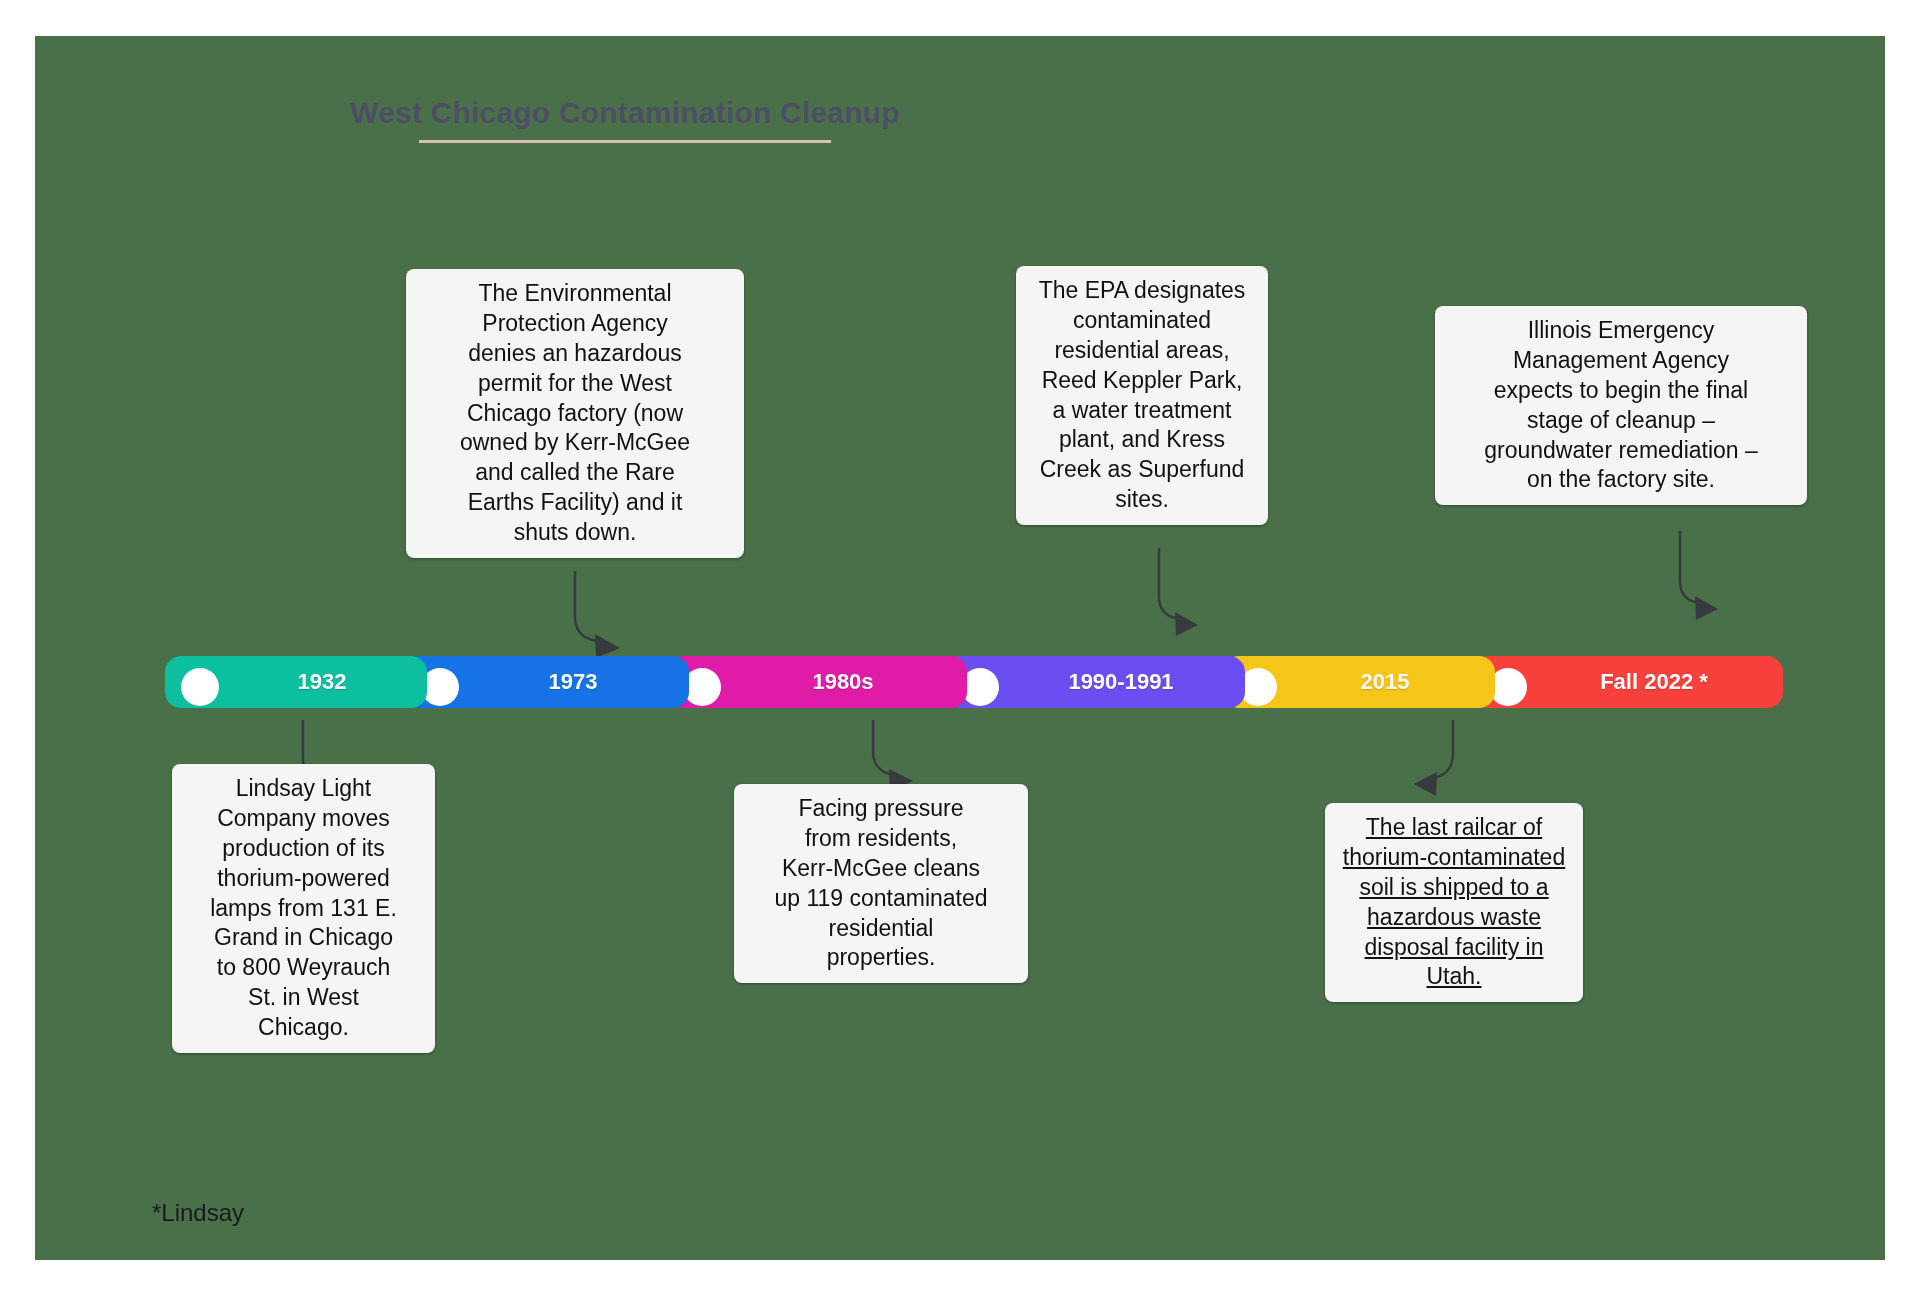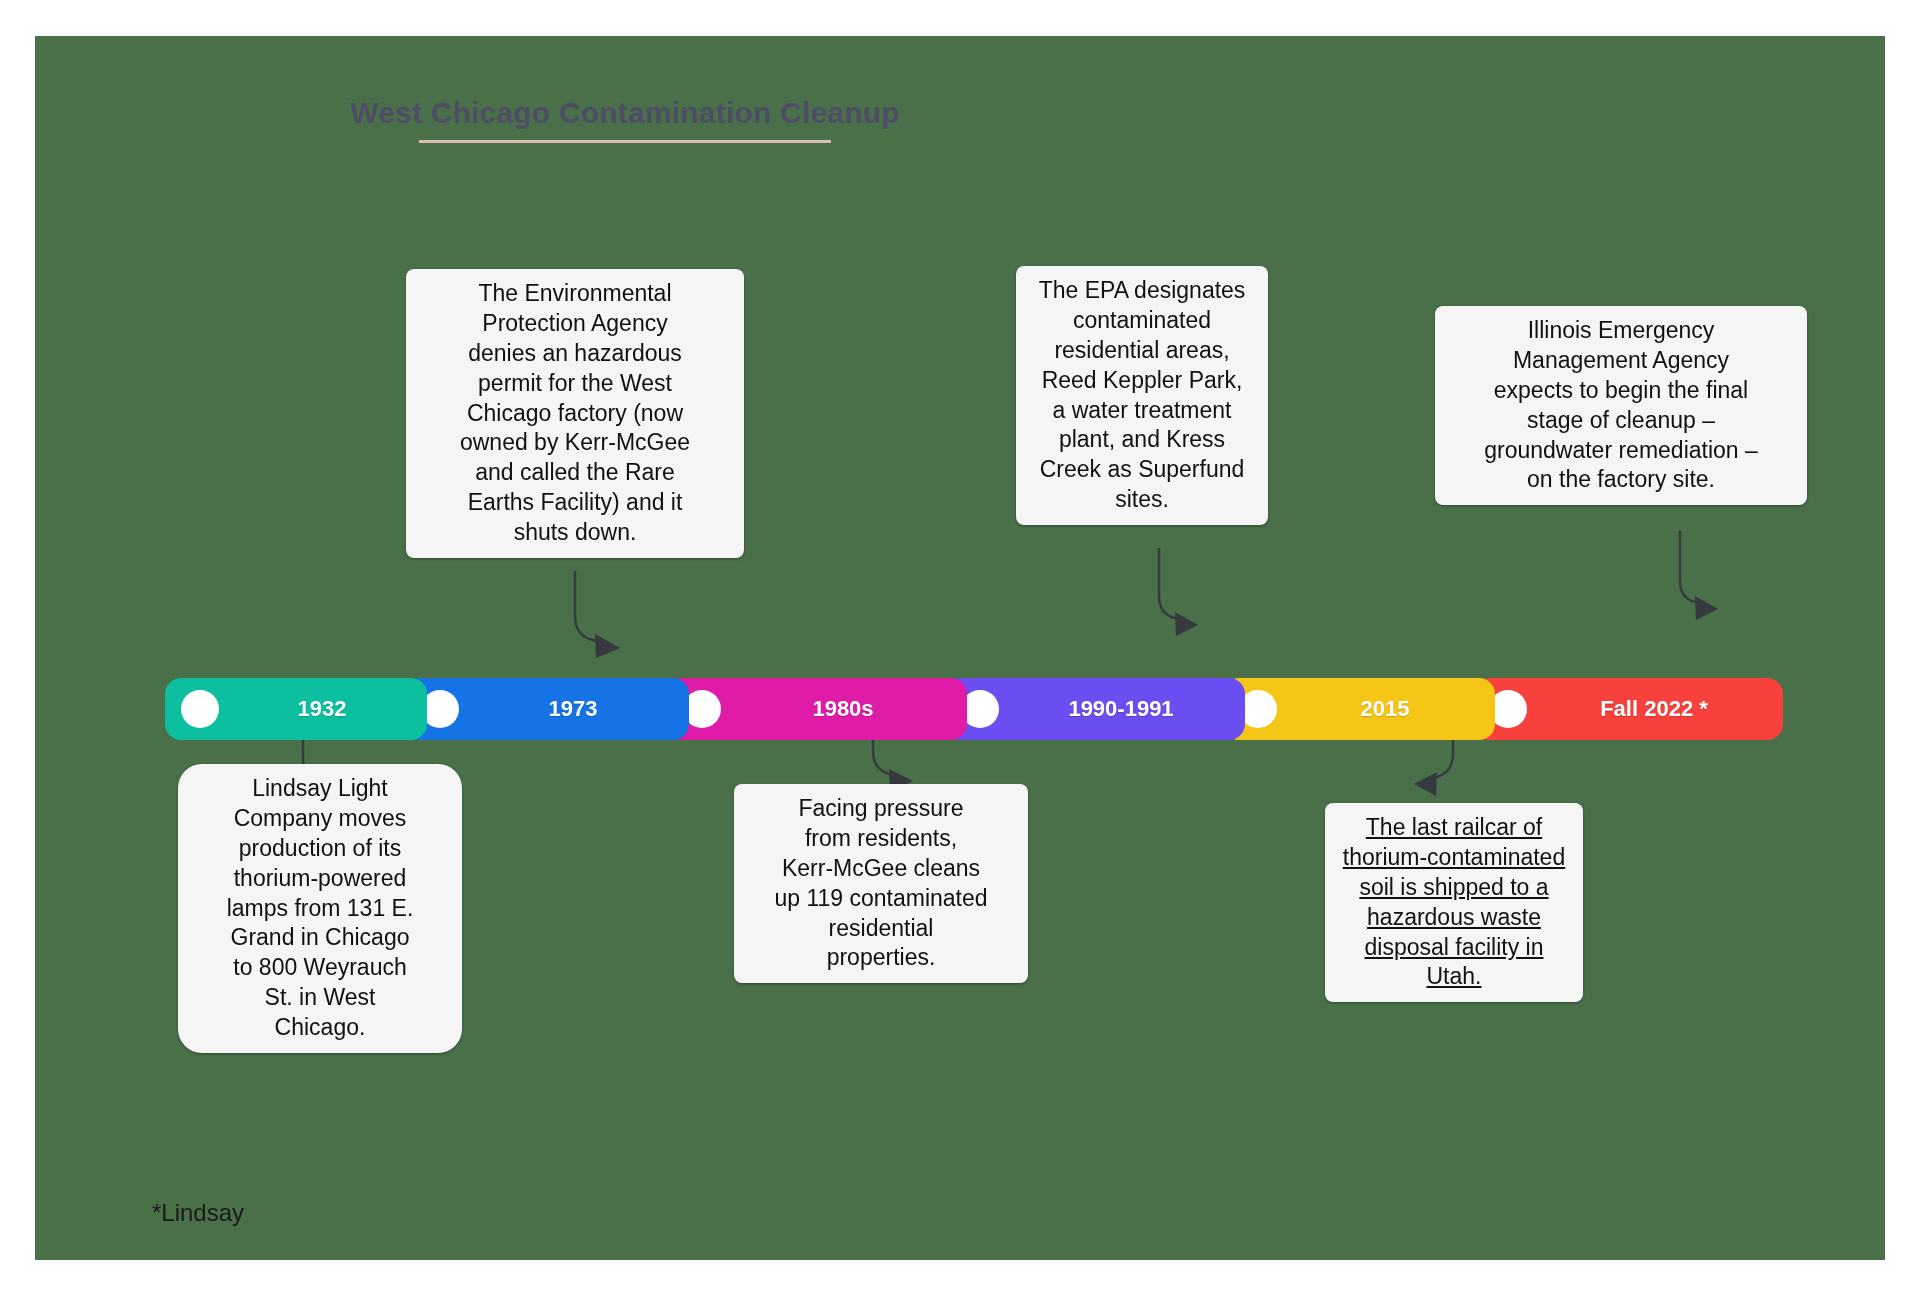--- a/index.html
+++ b/index.html
@@ -50,28 +50,27 @@
   #timeline {
     position: absolute;
     left: 130px;
     top: 620px;
     height: 62px;
     display: flex;
     align-items: stretch;
   }
   .seg {
     position: relative;
-    height: 62px;
+    height: 52px;
     border-radius: 16px;
     display: flex;
     align-items: center;
     box-sizing: border-box;
     padding-left: 62px;
     padding-right: 10px;
-    margin-top: 22px;
   }
   .seg + .seg { margin-left: -22px; }
   .seg .dot {
     position: absolute;
     left: 16px;
     top: 12px;
     width: 38px;
     height: 38px;
     border-radius: 50%;
     background: #ffffff;
@@ -198,21 +197,21 @@
 Creek as Superfund
 sites.</div>
 
   <div class="note" style="left:1400px; top:270px; width:372px;">Illinois Emergency
 Management Agency
 expects to begin the final
 stage of cleanup –
 groundwater remediation –
 on the factory site.</div>
 
-  <div class="note" style="left:143px; top:728px; width:284px;border-radius:24px;">Lindsay Light
+  <div class="note" style="left:137px; top:728px; width:263px;">Lindsay Light
 Company moves
 production of its
 thorium-powered
 lamps from 131 E.
 Grand in Chicago
 to 800 Weyrauch
 St. in West
 Chicago.</div>
 
   <div class="note" style="left:699px; top:748px; width:294px;">Facing pressure

